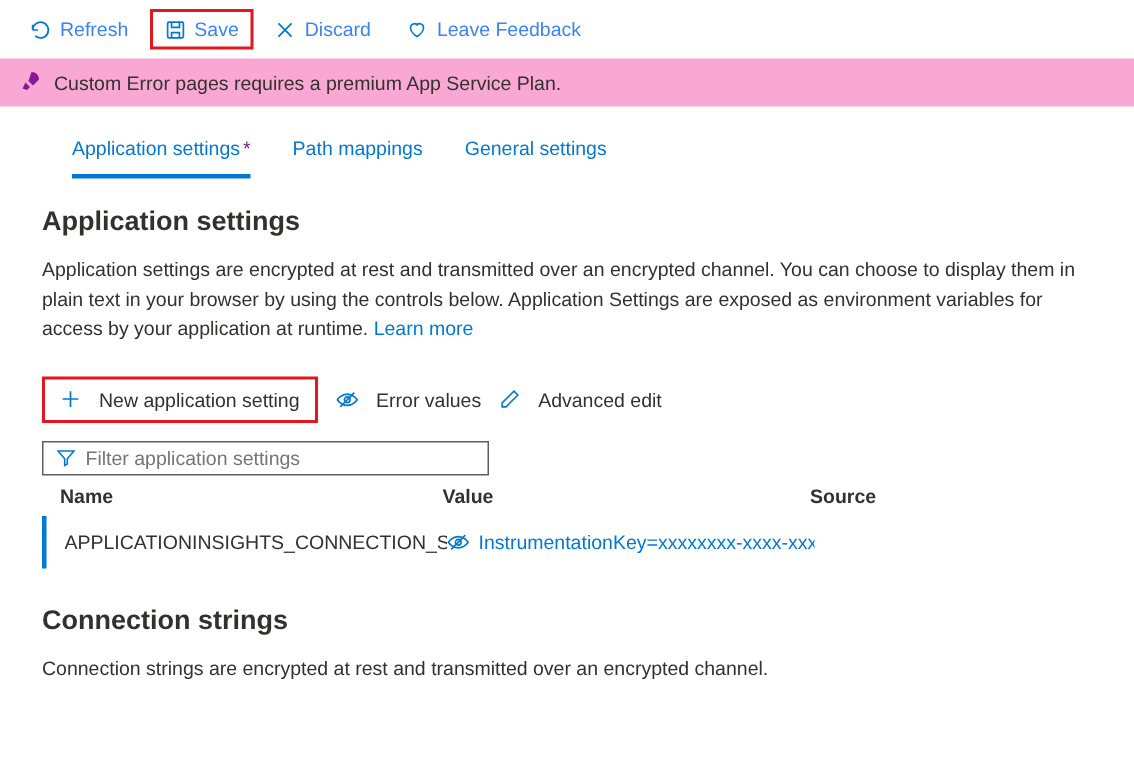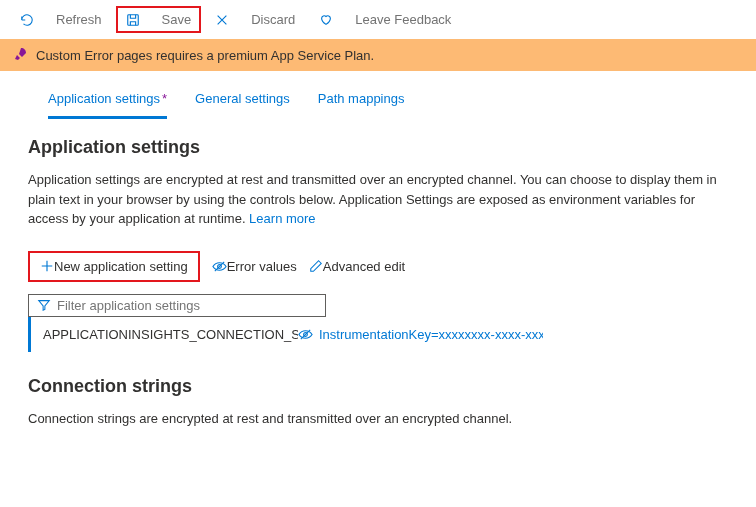--- a/index.html
+++ b/index.html
@@ -1,33 +1,33 @@
 <!DOCTYPE html>
 <html><head>
 <meta charset="utf-8">
 <style>
 * { box-sizing: border-box; margin: 0; padding: 0; }
 body { font-family: "Segoe UI", Arial, sans-serif; font-size: 13px; color: #323130; background: #fff; width: 756px; }
 .toolbar { display: flex; align-items: center; padding: 6px 10px; gap: 4px; }
-.toolbar-btn { display: flex; align-items: center; gap: 22px; padding: 4px 10px; color: #737373; cursor: pointer; }
+.toolbar-btn { display: flex; align-items: center; gap: 6px; padding: 4px 10px; color: #3b82f6; cursor: pointer; }
 .toolbar-btn .icon { color: #0078d4; display: inline-flex; }
 .red-box { border: 2px solid #e3171d; padding: 4px 8px; }
-.banner { background: #fdba74; display: flex; align-items: center; padding: 8px 12px; gap: 8px; }
+.banner { background: #f9a8d4; display: flex; align-items: center; padding: 8px 12px; gap: 8px; }
 .banner .icon { color: #881798; }
 .tabs { display: flex; gap: 28px; padding: 14px 28px 0 28px; border-bottom: none; }
 .tab { color: #0078d4; padding: 6px 0 10px 0; cursor: pointer; }
 .tab.active { border-bottom: 3px solid #0078d4; margin-left: 20px; }
 .tab .asterisk { color: #881798; margin-left: 2px; }
 .content { padding: 18px 28px; }
 h2 { font-size: 18px; font-weight: 600; margin-bottom: 12px; }
 h2.cs { margin-top: 24px; }
 .desc { line-height: 1.5; margin-bottom: 6px; }
 .learn-more { color: #0078d4; cursor: pointer; }
 .action-row { display: flex; align-items: center; gap: 12px; margin: 22px 0 12px 0; }
-.action-btn { display: flex; align-items: center; gap: 0; cursor: pointer; color: #323130; }
+.action-btn { display: flex; align-items: center; gap: 12px; cursor: pointer; color: #323130; }
 .action-btn .icon { color: #0078d4; }
 .red-box2 { border: 2.5px solid #e3171d; padding: 6px 10px; }
 .filter-wrap { border: 1px solid #605e5c; display: flex; align-items: center; padding: 3px 8px; width: 298px; gap: 6px; }
 .filter-wrap input { border: none; outline: none; font-size: 13px; flex: 1; font-family: inherit; }
 .filter-wrap .icon { color: #0078d4; }
 .table-header { display: flex; font-weight: 600; padding: 6px 12px; }
 .col-name { width: 255px; }
 .col-value { width: 245px; }
 .col-source { flex: 1; }
 .table-row { display: flex; padding: 10px 12px; border-left: 3px solid #0078d4; align-items: center; }
@@ -80,22 +80,22 @@
         <path d="M9 1c3 0 5 2 5 5l-4 4-3-3 2-6zM5 8l3 3-2 2-3-1 2-4zM3 13l2-2"></path>
       </svg>
   </span>
   <span>Custom Error pages requires a premium App Service Plan.</span>
 </div>
 
 <div class="tabs">
   <div class="tab active">
     <span>Application settings</span><span class="asterisk">*</span>
   </div>
+  <div class="tab">Path mappings</div>
   <div class="tab">General settings</div>
-  <div class="tab">Path mappings</div>
 </div>
 
 <div class="content">
   <h2>Application settings</h2>
   <p class="desc">
     <span>Application settings are encrypted at rest and transmitted over an encrypted channel. You can choose to display them in plain text in your browser by using the controls below. Application Settings are exposed as environment variables for access by your application at runtime. </span><span class="learn-more">Learn more</span>
   </p>
 
   <div class="action-row">
     <div class="action-btn red-box2">
@@ -128,20 +128,25 @@
 
   <div class="filter-wrap">
     <span class="icon">
       <svg width="14" height="14" viewBox="0 0 16 16" fill="none" stroke="currentColor" stroke-width="1.2">
           <path d="M2 3h12l-5 6v4l-2 1v-5L2 3z"></path>
         </svg>
     </span>
     <input type="text" placeholder="Filter application settings" style="">
   </div>
 
+  <div class="table-header">
+    <div class="col-name">Name</div>
+    <div class="col-value">Value</div>
+    <div class="col-source">Source</div>
+  </div>
 
   <div class="table-row">
     <div class="col-name" style="overflow:hidden;white-space:nowrap;text-overflow:clip">APPLICATIONINSIGHTS_CONNECTION_STRING</div>
     <div class="col-value-cell">
       <span>
         <svg width="15" height="15" viewBox="0 0 16 16" fill="none" stroke="currentColor" stroke-width="1.2">
             <path d="M1 8s2.5-4 7-4 7 4 7 4-2.5 4-7 4-7-4-7-4z"></path>
             <circle cx="8" cy="8" r="2"></circle>
             <path d="M3 13L13 3"></path>
           </svg>

